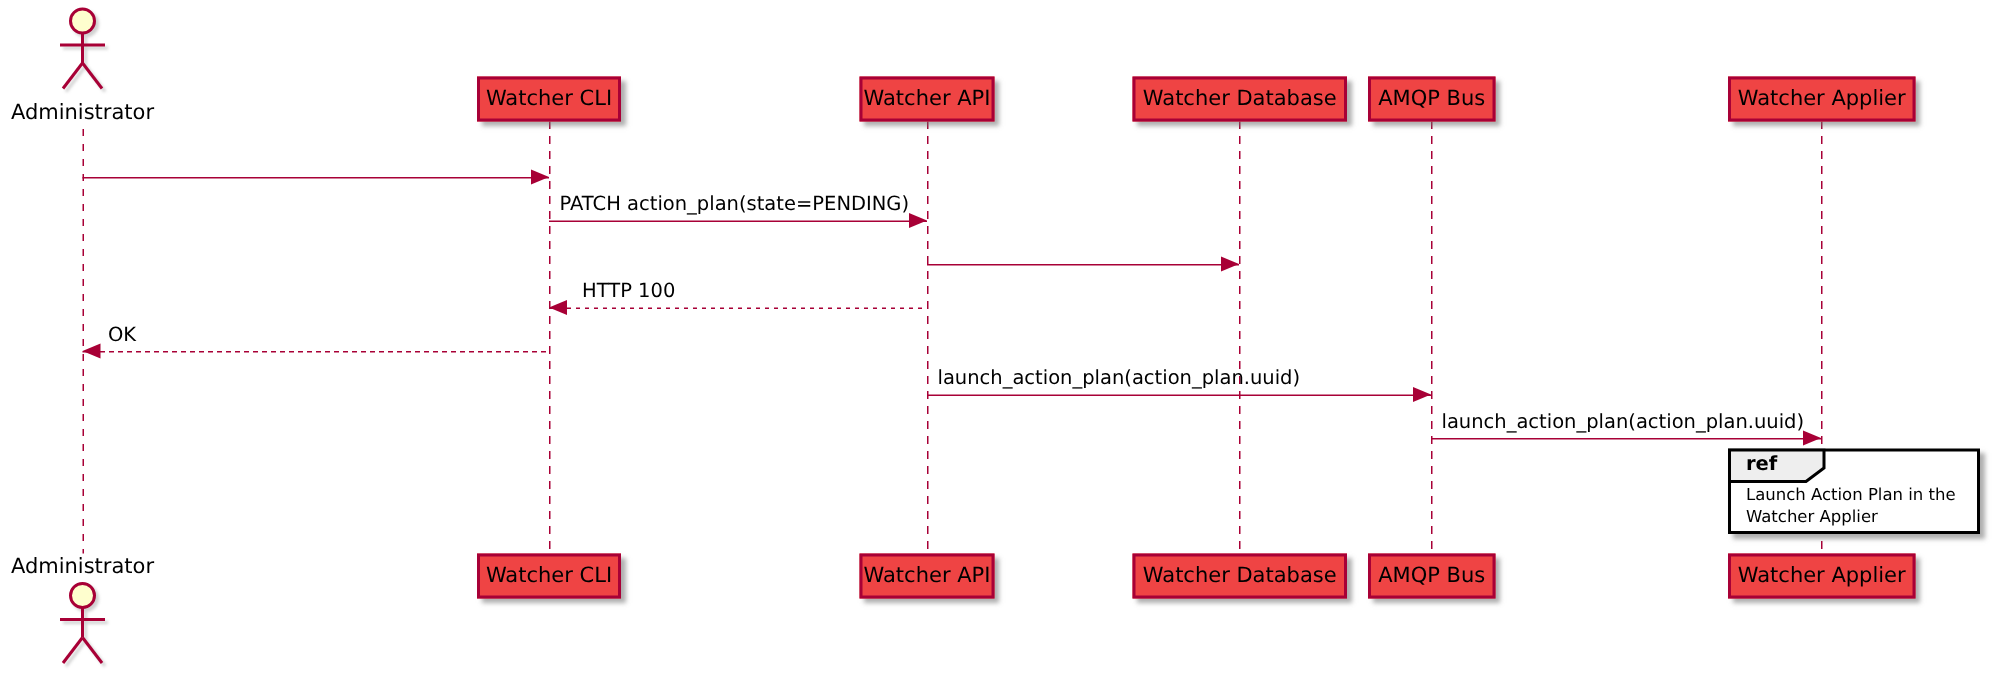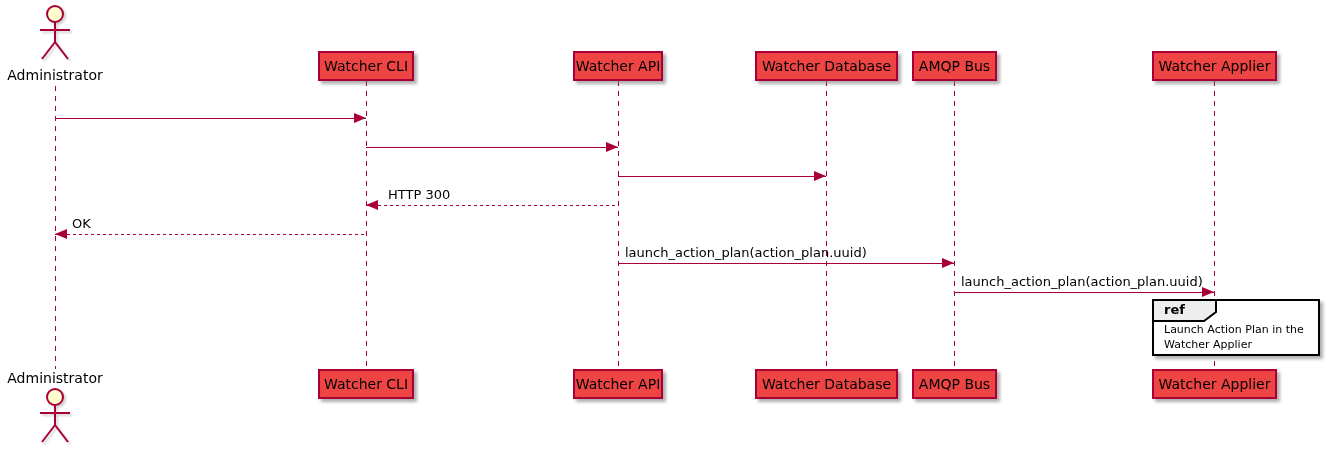--- a/index.html
+++ b/index.html
@@ -94,27 +94,28 @@
   <div class="pbox" style="left:912px;top:51px;width:85px">
       <span>AMQP Bus</span>
     </div>
   <div class="pbox" style="left:1152px;top:51px;width:125px">
       <span>Watcher Applier</span>
     </div>
 
   <div class="msg-line-solid" style="left:55px;top:118px;width:311px"></div>
   <div class="arrow-right" style="left:354px;top:113px"></div>
 
+  <div class="msg-label" style="left:373px;top:129px">PATCH action_plan(state=PENDING)</div>
   <div class="msg-line-solid" style="left:366px;top:147px;width:252px"></div>
   <div class="arrow-right" style="left:606px;top:142px"></div>
 
   <div class="msg-line-solid" style="left:618px;top:176px;width:208px"></div>
   <div class="arrow-right" style="left:814px;top:171px"></div>
 
-  <div class="msg-label" style="left:388px;top:187px">HTTP 300</div>
+  <div class="msg-label" style="left:388px;top:187px">HTTP 100</div>
   <div class="msg-line-dashed" style="left:366px;top:205px;width:252px"></div>
   <div class="arrow-left" style="left:366px;top:200px"></div>
 
   <div class="msg-label" style="left:72px;top:216px">OK</div>
   <div class="msg-line-dashed" style="left:55px;top:234px;width:311px"></div>
   <div class="arrow-left" style="left:55px;top:229px"></div>
 
   <div class="msg-label" style="left:625px;top:245px">launch_action_plan(action_plan.uuid)</div>
   <div class="msg-line-solid" style="left:618px;top:263px;width:336px"></div>
   <div class="arrow-right" style="left:942px;top:258px"></div>

